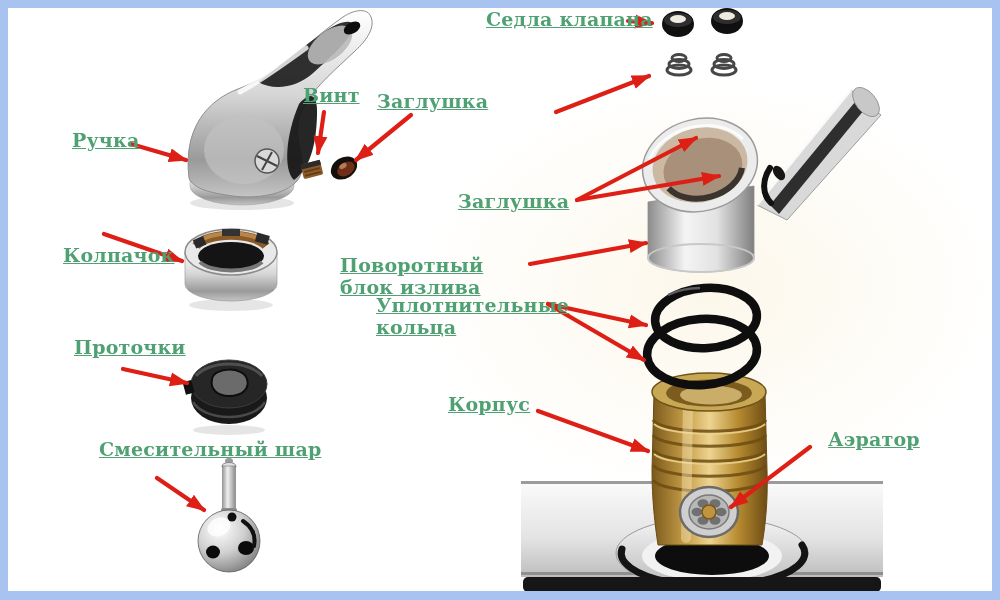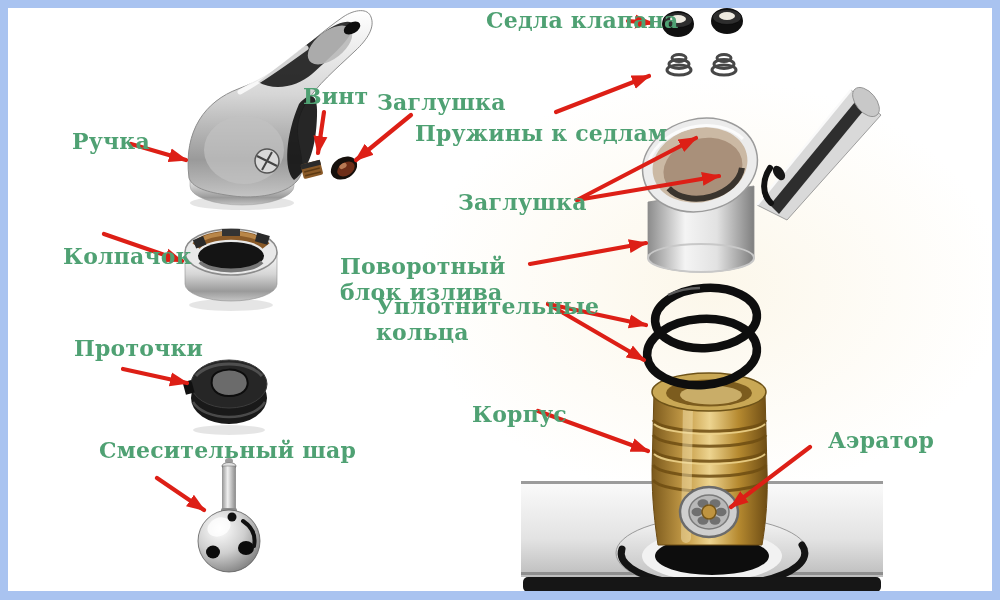--- a/index.html
+++ b/index.html
@@ -18,23 +18,24 @@
     position:absolute;inset:0;
     border:8px solid #a9c3f0;
     border-bottom-width:9px;
     pointer-events:none;
   }
   .stage{position:absolute;left:0;top:0;width:1000px;height:600px;}
   .lbl{
     position:absolute;
     color:#4fa173;
     font-weight:bold;
-    font-size:22px;
+    font-size:19px;
     line-height:1.18;
     letter-spacing:0.2px;
+    text-decoration:underline;
   }
   .nowrap{white-space:nowrap;}
 </style>
 </head>
 <body>
 
 <div class="frame">
 
   <svg class="stage" viewBox="0 0 1000 600" aria-hidden="true">
     <defs>
@@ -256,23 +257,22 @@
       <line x1="157" y1="478" x2="204" y2="510" marker-end="url(#ah)"></line>
       <line x1="538" y1="411" x2="648" y2="451" marker-end="url(#ah)"></line>
       <line x1="810" y1="447" x2="731" y2="507" marker-end="url(#ah)"></line>
     </g>
   </svg>
 
   <div class="lbl nowrap" style="left:72px;  top:129px;">Ручка</div>
   <div class="lbl nowrap" style="left:303px; top:84px;">Винт</div>
   <div class="lbl nowrap" style="left:377px; top:90px;">Заглушка</div>
   <div class="lbl nowrap" style="left:486px; top:8px;">Седла клапана</div>
-  <div class="lbl nowrap" style="left:415px; top:121px;">Пружины к седлам</div>
   <div class="lbl nowrap" style="left:458px; top:190px;">Заглушка</div>
   <div class="lbl" style="left:340px; top:238px; width:185px;margin-top:16px;">Поворотный блок излива</div>
   <div class="lbl" style="left:376px; top:294px; width:180px;">Уплотнительные кольца</div>
   <div class="lbl nowrap" style="left:63px;  top:224px;margin-top:20px;">Колпачок</div>
   <div class="lbl nowrap" style="left:74px;  top:336px;">Проточки</div>
   <div class="lbl nowrap" style="left:72px;  top:438px;margin-left:27px;">Смесительный шар</div>
-  <div class="lbl nowrap" style="left:448px; top:402px;margin-left:24px;">Корпус</div>
+  <div class="lbl nowrap" style="left:448px; top:393px;">Корпус</div>
   <div class="lbl nowrap" style="left:828px; top:428px;">Аэратор</div>
 
 </div>
 
 </body></html>

